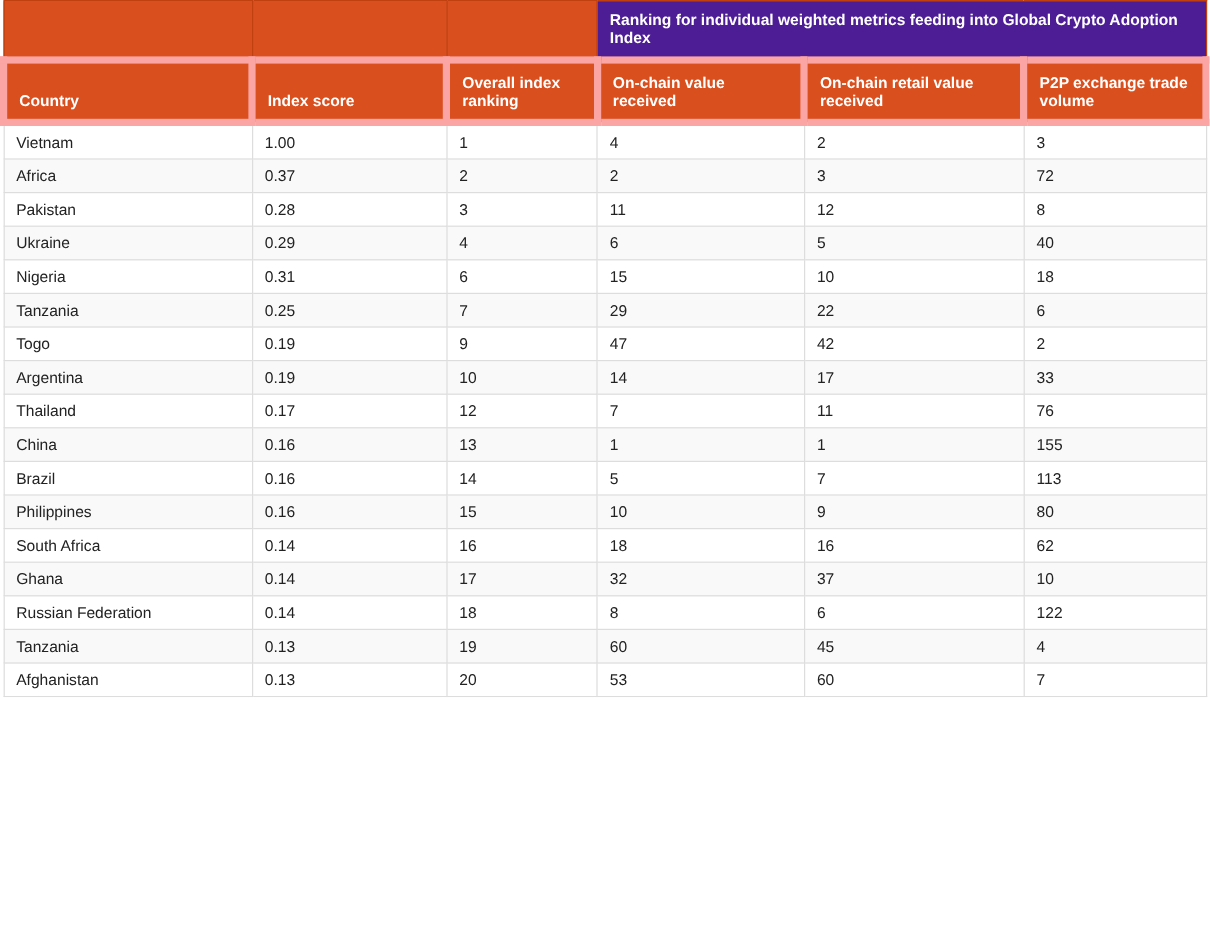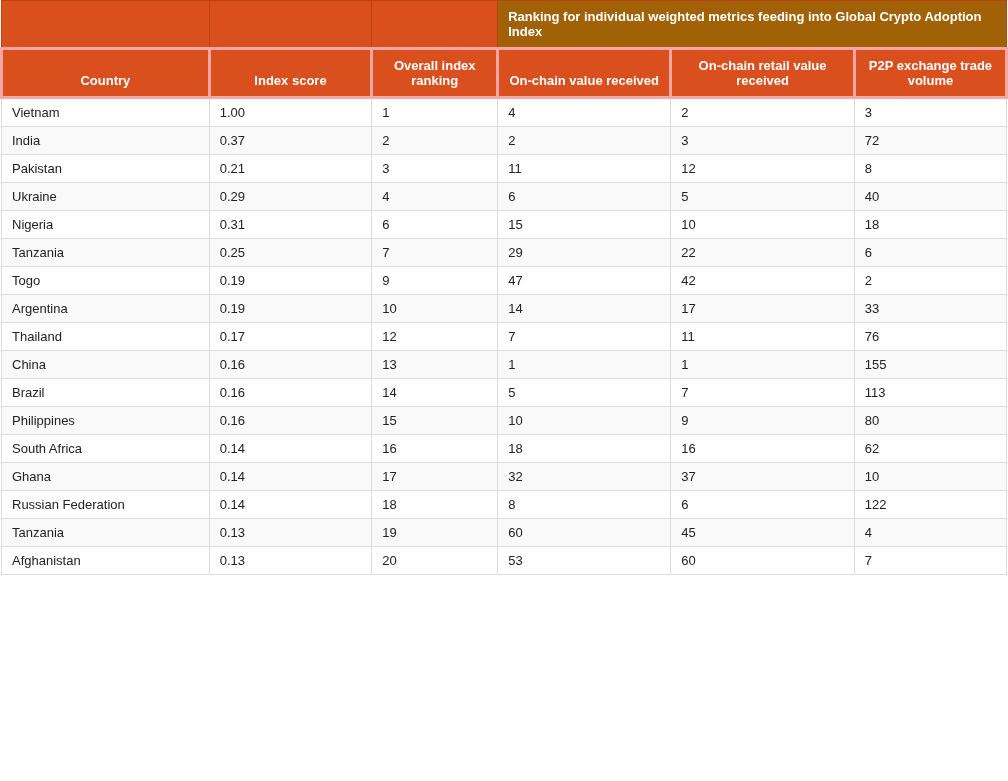--- a/index.html
+++ b/index.html
@@ -39,28 +39,28 @@
     thead tr.header-top th {
       padding: 8px 10px;
       text-align: left;
       vertical-align: bottom;
       font-weight: bold;
       border: 1px solid #c04010;
     }
 
     thead tr.header-bottom th {
       padding: 8px 10px;
-      text-align: center;
+      text-align: left;
       vertical-align: bottom;
       font-weight: bold;
-      border: 3px solid #fca5a5;
+      border: 6px solid #fca5a5;
     }
 
     .ranking-title-cell {
-      background-color: #a16207;
+      background-color: #4c1d95;
       color: #fff;
       text-align: left;
       font-weight: bold;
       border: 1px solid #c04010;
       padding: 8px 10px;
     }
 
     .col-country { width: 198px; }
     .col-index { width: 155px; }
     .col-overall { width: 120px; }
@@ -120,30 +120,30 @@
     <tbody id="table-body">
     <tr>
           <td>Vietnam</td>
           <td class="num">1.00</td>
           <td class="rank">1</td>
           <td class="rank">4</td>
           <td class="rank">2</td>
           <td class="rank">3</td>
         </tr>
         <tr>
-          <td>India</td>
+          <td>Africa</td>
           <td class="num">0.37</td>
           <td class="rank">2</td>
           <td class="rank">2</td>
           <td class="rank">3</td>
           <td class="rank">72</td>
         </tr>
         <tr>
           <td>Pakistan</td>
-          <td class="num">0.21</td>
+          <td class="num">0.28</td>
           <td class="rank">3</td>
           <td class="rank">11</td>
           <td class="rank">12</td>
           <td class="rank">8</td>
         </tr>
         <tr>
           <td>Ukraine</td>
           <td class="num">0.29</td>
           <td class="rank">4</td>
           <td class="rank">6</td>

